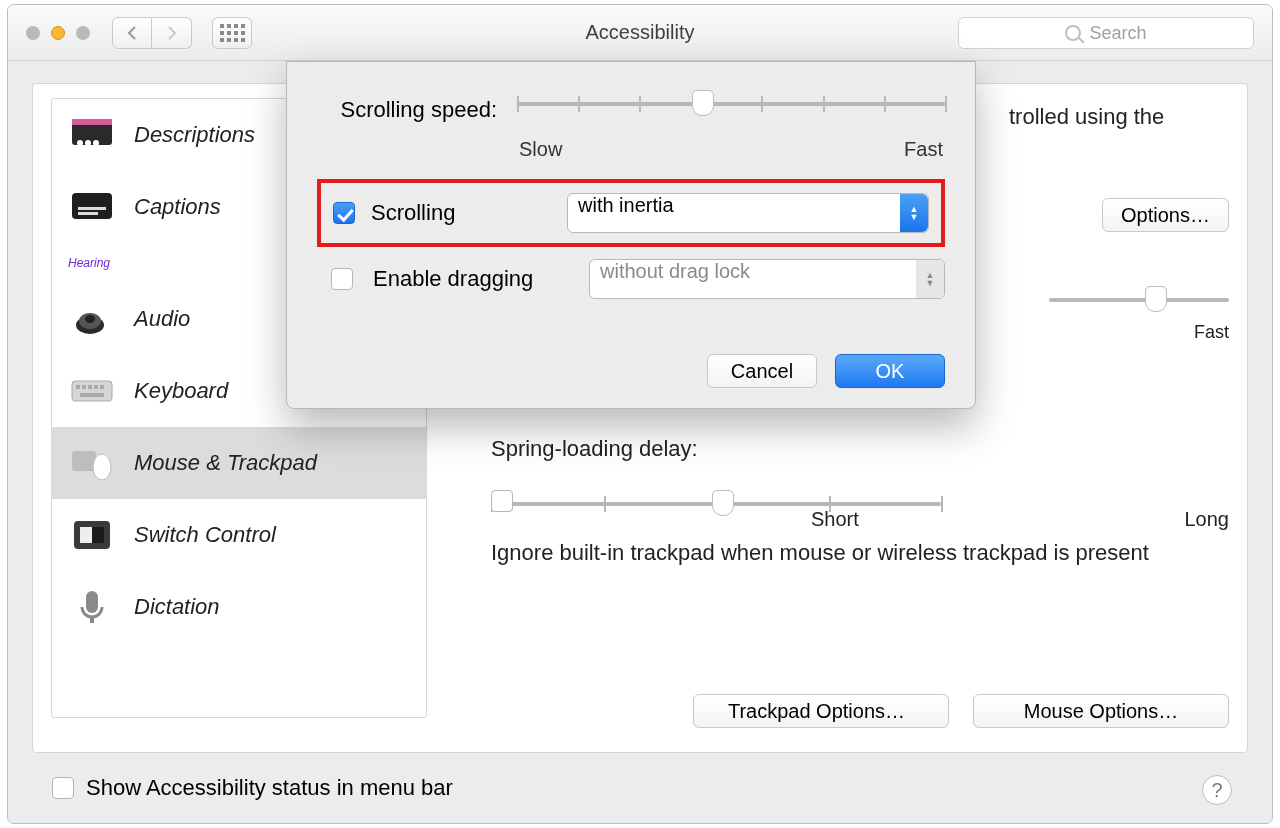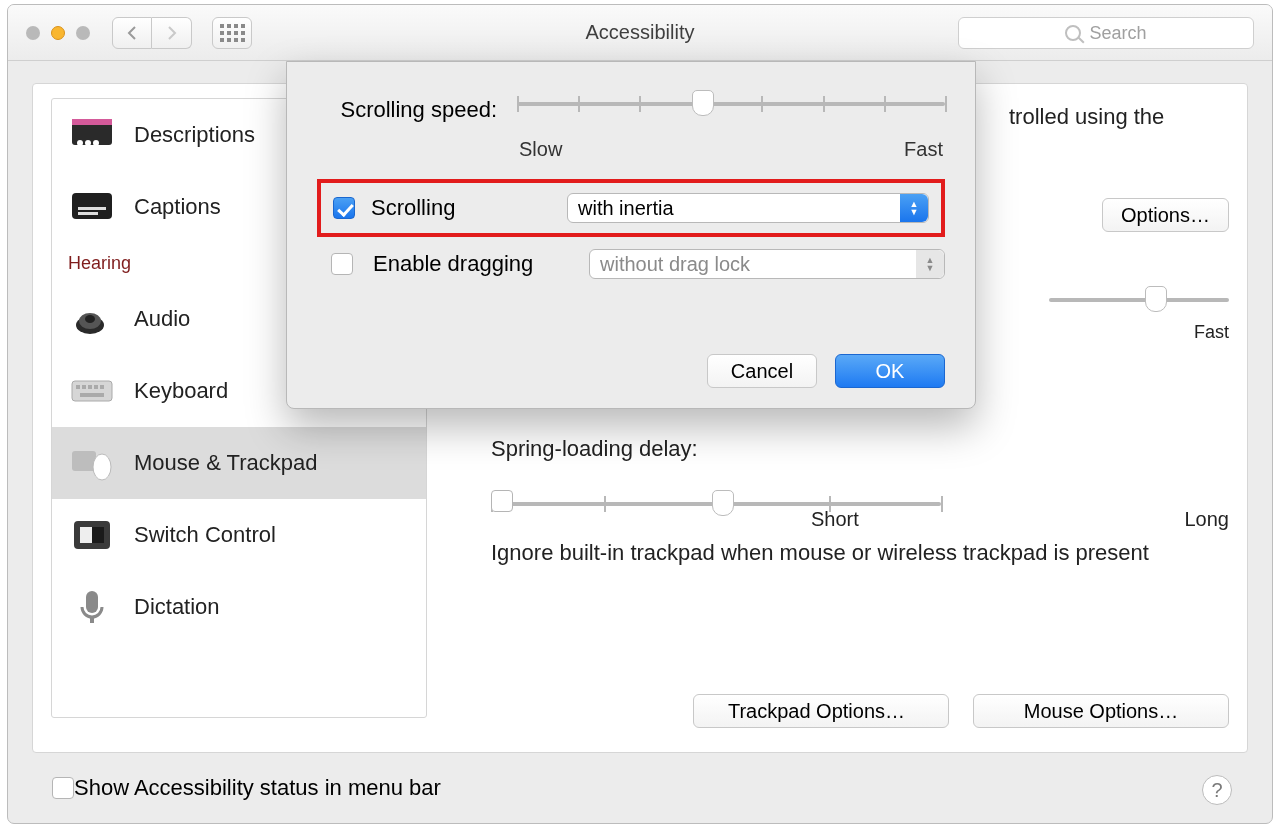--- a/index.html
+++ b/index.html
@@ -12,52 +12,52 @@
   .dot.yellow { background: #f9b62f; border:1px solid #d9921b; }
   .dot.green { background: #b9b9b9; }
   .seg { display: flex; }
   .tbtn { height: 32px; min-width: 40px; background: linear-gradient(#ffffff,#f0f0f0); border: 1px solid #c9c9c9; display: flex; align-items: center; justify-content: center; color:#888; }
   .seg .tbtn:first-child { border-radius: 6px 0 0 6px; }
   .seg .tbtn:last-child  { border-radius: 0 6px 6px 0; border-left: none; }
   .tbtn.single { border-radius: 6px; margin-left: 10px; }
   .title { position: absolute; left: 0; right: 0; text-align: center; font-size: 20px; color: #3f3f3f; pointer-events: none; }
   .search { position: absolute; right: 18px; top: 12px; width: 296px; height: 32px; background: #fff; border: 1px solid #cfcfcf; border-radius: 6px; display: flex; align-items: center; justify-content: center; gap: 8px; color: #a0a0a0; font-size: 18px; }
   .content { position: absolute; top: 78px; left: 24px; right: 24px; bottom: 70px; background: #fff; border: 1px solid #d6d6d6; border-radius: 4px; }
-  .sidebar { position: absolute; top: 14px; left: 18px; width: 376px; height: 620px; border: 1px solid #d6d6d6; border-radius: 3px; background: #fff; overflow: hidden; }
+  .sidebar { position: absolute; top: 14px; left: 18px; width: 376px; height: 620px; border: 1px solid #d6d6d6; border-radius: 3px; background: #fff; overflow: hidden; font-style: italic; }
   .sb-row { display: flex; align-items: center; height: 72px; padding: 0 16px; gap: 18px; font-size: 22px; color: #222; }
   .sb-row.sel { background: #dcdcdc; }
-  .sb-head { height: 40px; display: flex; align-items: center; padding: 0 16px; font-size: 18px; color: #7f1d1d; }
+  .sb-head { height: 40px; display: flex; align-items: center; padding: 0 16px; font-size: 12px; color: #6d28d9; }
   .sb-icon { width: 48px; height: 40px; display:flex; align-items:center; justify-content:center; }
   .sb-icon svg { width:48px; height:40px; }
   .mainpane { position: absolute; top: 14px; left: 414px; right: 18px; bottom: 18px; font-size: 22px; color: #222; }
   .row { display: flex; gap: 28px; margin: 0 0 18px 0; flex-direction: column; }
   .cbx { width: 22px; height: 22px; border: 1px solid #b5b5b5; border-radius: 4px; background: #fff; flex: none; }
   .label { white-space: normal; }
   .btn { height: 34px; padding: 0 18px; background: linear-gradient(#ffffff,#f3f3f3); border: 1px solid #c8c8c8; border-radius: 6px; font-size: 20px; display:inline-flex; align-items:center; }
   .btn.primary { background: linear-gradient(#5aa9f7,#1e7af2); border-color:#1b67d0; color:#fff; }
   .slider { position: relative; height: 40px; flex: 1; }
   .track { position:absolute; top: 12px; left:0; right:0; height:4px; background:#b8b8b8; border-radius:2px; }
   .tick { position:absolute; top:6px; width:2px; height:16px; background:#b8b8b8; }
   .thumb { position:absolute; top:0; width:22px; height:26px; background:#fff; border:1px solid #bcbcbc; border-radius:5px 5px 10px 10px;}
   .slider-labels { display:flex; justify-content:space-between; font-size:18px; color:#222; margin-top:-4px; }
   .options-btn { position: absolute; right: 0; }
   .sheet { position: absolute; top: 56px; left: 278px; width: 690px; height: 348px; background: #ececec; border: 1px solid #b8b8b8; border-radius: 0 0 8px 8px; box-shadow: 0 18px 40px rgba(0,0,0,.28); padding: 28px 30px 20px; font-size: 22px; }
   .sheet .ss-row { display:flex; align-items:center; gap: 20px; margin-bottom: 8px; }
   .sheet .marks { display:flex; justify-content:space-between; font-size:20px; color:#333; padding: 0 2px 14px; }
   .redbox { border: 4px solid #e21c1c; padding: 10px 12px; margin: 4px 0 12px; display:flex; align-items:center; gap: 16px; }
   .checked { background: linear-gradient(#4aa0f4,#1a75ed); border-color:#1a67cf; position:relative; }
   .checked::after { content:""; position:absolute; left:4px; top:6px; width:12px; height:6px; border-left:3px solid #fff; border-bottom:3px solid #fff; transform: rotate(-48deg); }
-  .popup { flex:1; display:flex; align-items:center; height:30px; background:#fff; border:1px solid #b8b8b8; border-radius:6px; padding:0 10px; font-size:20px; position:relative; }
+  .popup { flex:1; display:flex; align-items:flex-start; height:40px; background:#fff; border:1px solid #b8b8b8; border-radius:6px; padding:0 10px; font-size:20px; position:relative; }
   .popup .arrows { position:absolute; right:0; top:0; bottom:0; width:28px; background:linear-gradient(#4aa0f4,#1a75ed); border-radius:0 6px 6px 0; display:flex; flex-direction:column; align-items:center; justify-content:center; gap:0; }
   .popup .arrows span { color:#fff; font-size:9px; line-height:8px; }
   .popup.disabled { color:#8a8a8a; }
   .popup.disabled .arrows { background:#e6e6e6; }
   .popup.disabled .arrows span { color:#8a8a8a; }
   .sheet-actions { position:absolute; right:30px; bottom:20px; display:flex; gap:18px; }
-  .footer { position:absolute; left: 44px; bottom: 22px; display:flex; align-items:center; font-size:22px; }
+  .footer { position:absolute; left: 44px; bottom: 22px; display:flex; align-items:center; gap:12px; font-size:22px; }
   .help { position:absolute; right: 40px; bottom: 18px; width:30px; height:30px; border-radius:50%; border:1px solid #bcbcbc; background:#fff; color:#7a7a7a; display:flex; align-items:center; justify-content:center; font-size:20px; }
   .btm-buttons { position:absolute; bottom: 6px; right: 0; display:flex; gap: 24px; }
   .desc-text { position:absolute; top: 6px; right: 0; width: 220px; font-size:22px; color:#222; text-align:left;}
   .grid-icon { display:grid; grid-template-columns:repeat(4,4px); grid-template-rows:repeat(3,4px); gap:3px; }
   .grid-icon i { background:#8a8a8a; display:block; width:4px; height:4px; }
   .mag { width:16px; height:16px; border:2px solid #bfbfbf; border-radius:50%; position:relative; }
   .mag::after { content:""; position:absolute; width:8px; height:2px; background:#bfbfbf; transform:rotate(45deg); right:-6px; bottom:-2px; }
 </style>
 </head>
 <body>

